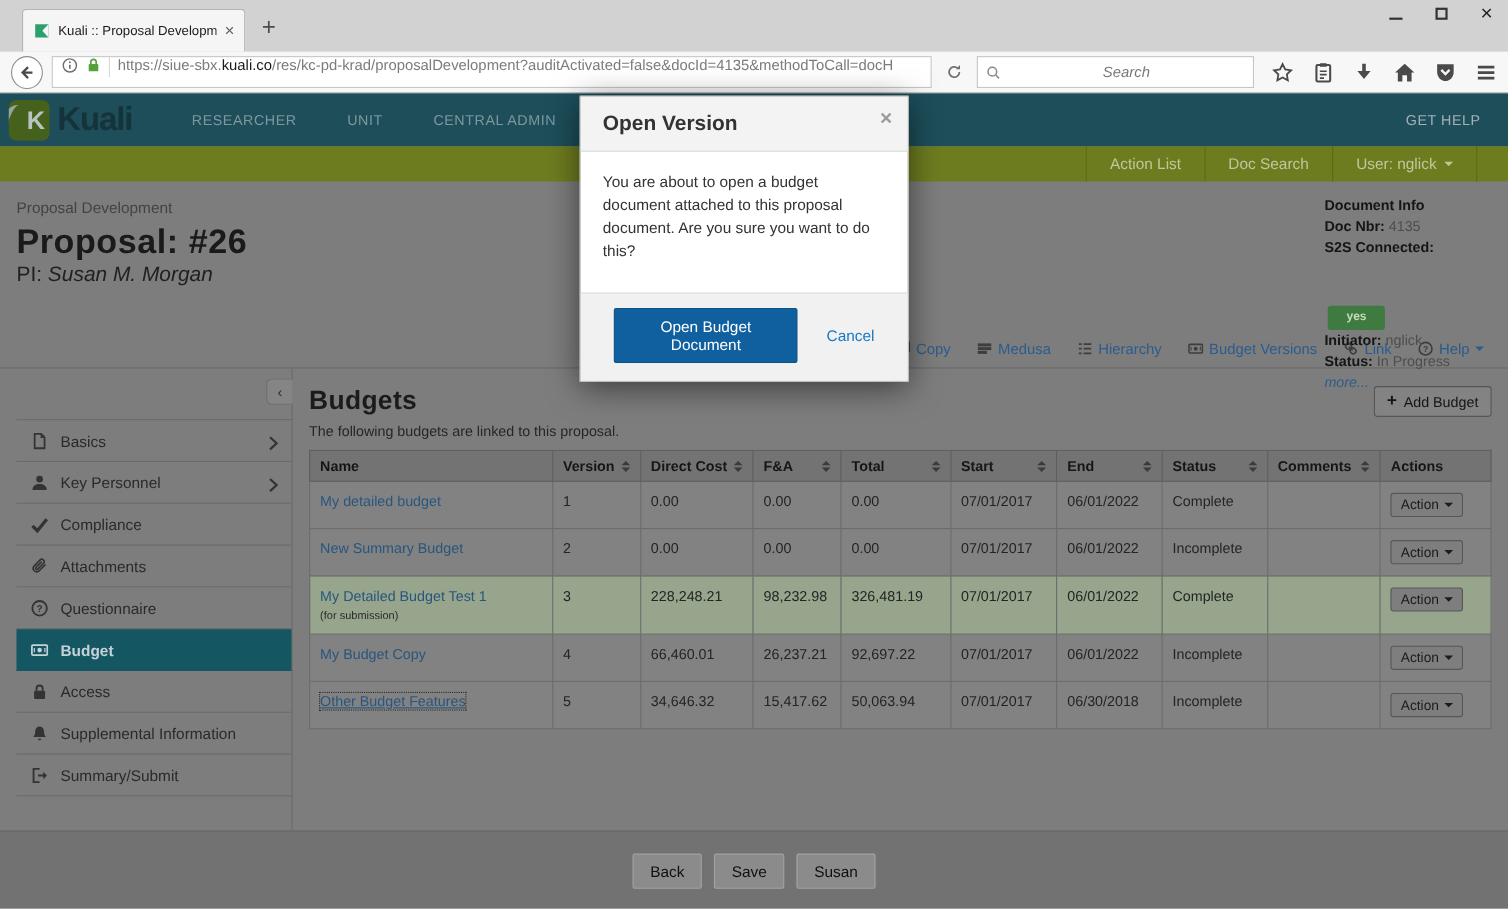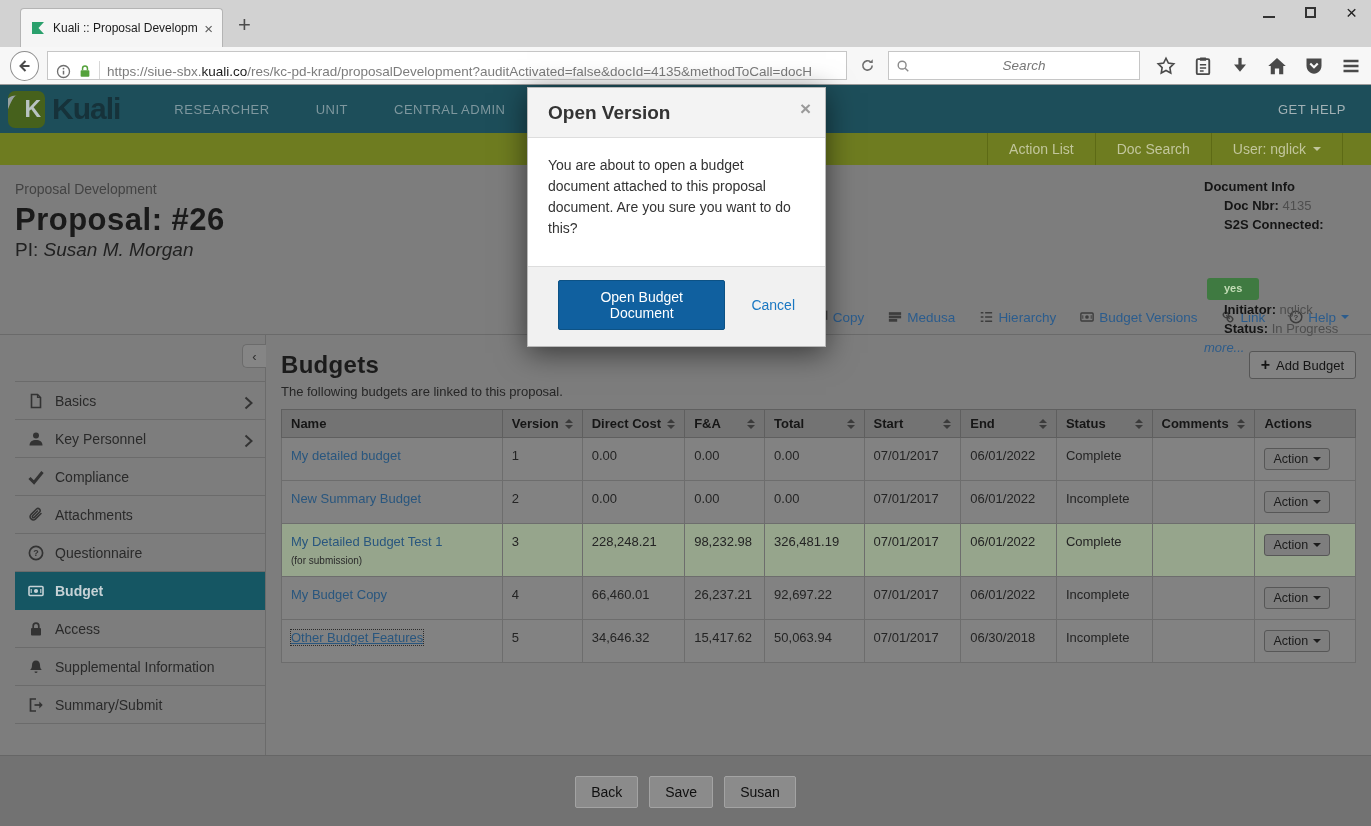--- a/index.html
+++ b/index.html
@@ -20,21 +20,21 @@
   .win-min { width:12px; border-top:2px solid #333; margin-top:9px; }
   .win-max { width:11px; height:11px; border:2px solid #333; }
   .win-close { font-size:19px; color:#222; line-height:11px; }
 
   .urlbar { height:38px; background:#f7f7f7; border-bottom:1px solid #9c9c9c;
     display:flex; align-items:center; padding:0 10px; gap:8px; }
   .back-btn { width:30px; height:30px; border-radius:50%; border:1px solid #8f8f8f;
     background:#fff; display:flex; align-items:center; justify-content:center; color:#4a4a4a; cursor:pointer; }
   .back-btn svg { width:16px; height:16px; }
   .url-field { flex:0 0 800px; height:29px; background:#fff; border:1px solid #c6c6c6;
-    display:flex; align-items:flex-end; padding:0 8px; gap:7px; font-size:13.5px; cursor:text; }
+    display:flex; align-items:flex-start; padding:0 8px; gap:7px; font-size:13.5px; cursor:text; }
   .url-field .sep { width:1px; height:18px; background:#d7d7d7; }
   .url-pre, .url-path { color:#7c7c7c; white-space:nowrap; overflow:hidden; }
   .url-domain { color:#1b1b1b; }
   .reload-btn { width:26px; height:26px; color:#6f6f6f; display:flex; align-items:center; justify-content:center; cursor:pointer; }
   .reload-btn svg { width:15px; height:15px; }
   .search-field { flex:0 0 252px; height:29px; background:#fff; border:1px solid #c6c6c6;
     display:flex; align-items:center; padding:0 7px; gap:6px; color:#8a8a8a; }
   .search-field svg { width:14px; height:14px; flex:0 0 14px; }
   .search-field input { border:none; outline:none; width:100%; font-size:13.5px;
     font-family:inherit; background:transparent;text-align:center; }
@@ -63,21 +63,21 @@
 
   .page-header { height:135px; padding:16px 15px 0; position:relative; }
   .ph-app { font-size:14px; color:#434343; }
   .ph-title { font-size:31px; font-weight:bold; color:#1a1a1a; margin-top:5px; letter-spacing:.5px; }
   .ph-pi { font-size:19px; color:#212121; margin-top:1px; }
   .ph-pi .pi-name { font-style:italic; }
 
   .docinfo { position:absolute; top:12px; right:15px; width:152px; font-size:13px; line-height:19px; }
   .di-title { font-weight:bold; color:#151515; }
   .di-row { color:#4e4e4e; }
-  .di-row b { color:#151515;margin-left:20px; }
+  .di-row b { color:#151515; }
   .di-badge { display:inline-block; background:#3f7a41; color:#c3dcb6; font-size:11px;
     font-weight:bold; padding:1px 17px 2px; border-radius:3px; margin-left:3px;margin-top:44px; }
   .di-more { color:#2e5c8a; font-style:italic; cursor:pointer; }
 
   .toolbar { height:35px; display:flex; justify-content:flex-end; align-items:center;
     gap:24px; padding:0 22px; border-bottom:1px solid #6a6a6a; }
   .tb-item { display:flex; align-items:center; gap:5px; font-size:13.5px; color:#2b5c8d; cursor:pointer; }
   .tb-item svg { width:14px; height:14px; color:#3d3d3d; }
   .tb-off { color:#8e1d1d; }
 

